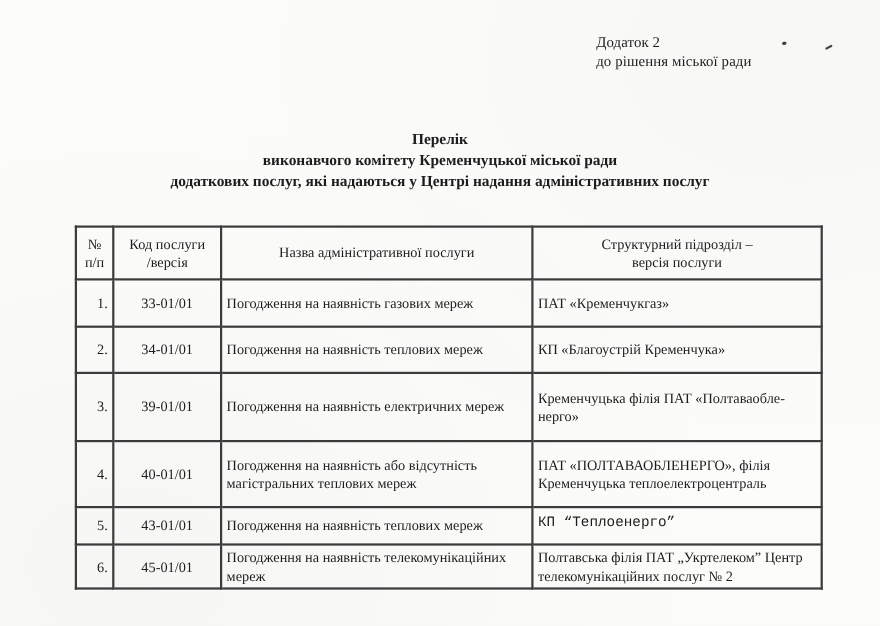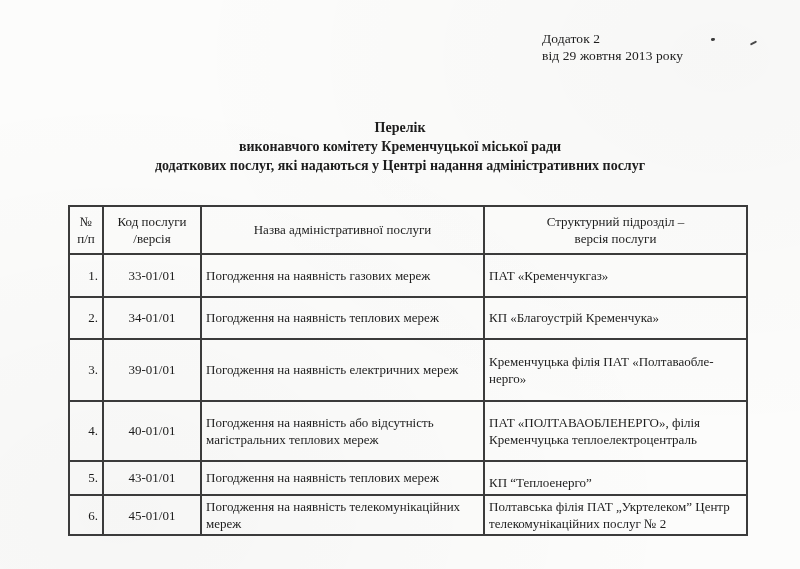--- a/index.html
+++ b/index.html
@@ -107,34 +107,35 @@
     padding-left: 8px;
     margin-top: 40px;
   }
   td.col-provider {
     text-align: left;
     padding-left: 9px;
   }
   
   tbody tr:nth-child(5) td.col-provider {
     vertical-align: top;
-    padding-top: 12px;
+    padding-top: 4px;
+    font-family: Liberation Mono, monospace;
   }
 </style>
 </head>
 <body>
 
 <div class="page">
 
   <span class="speck-dot"></span>
   <span class="speck-tick"></span>
 
   <div class="annex-block">
     <div>Додаток 2</div>
-    <div>від 29 жовтня 2013 року</div>
+    <div>до рішення міської ради</div>
   </div>
 
   <div class="title-block">
     <div>Перелік</div>
     <div>виконавчого комітету Кременчуцької міської ради</div>
     <div>додаткових послуг, які надаються у Центрі надання адміністративних послуг</div>
   </div>
 
   <table class="services">
     <colgroup>

